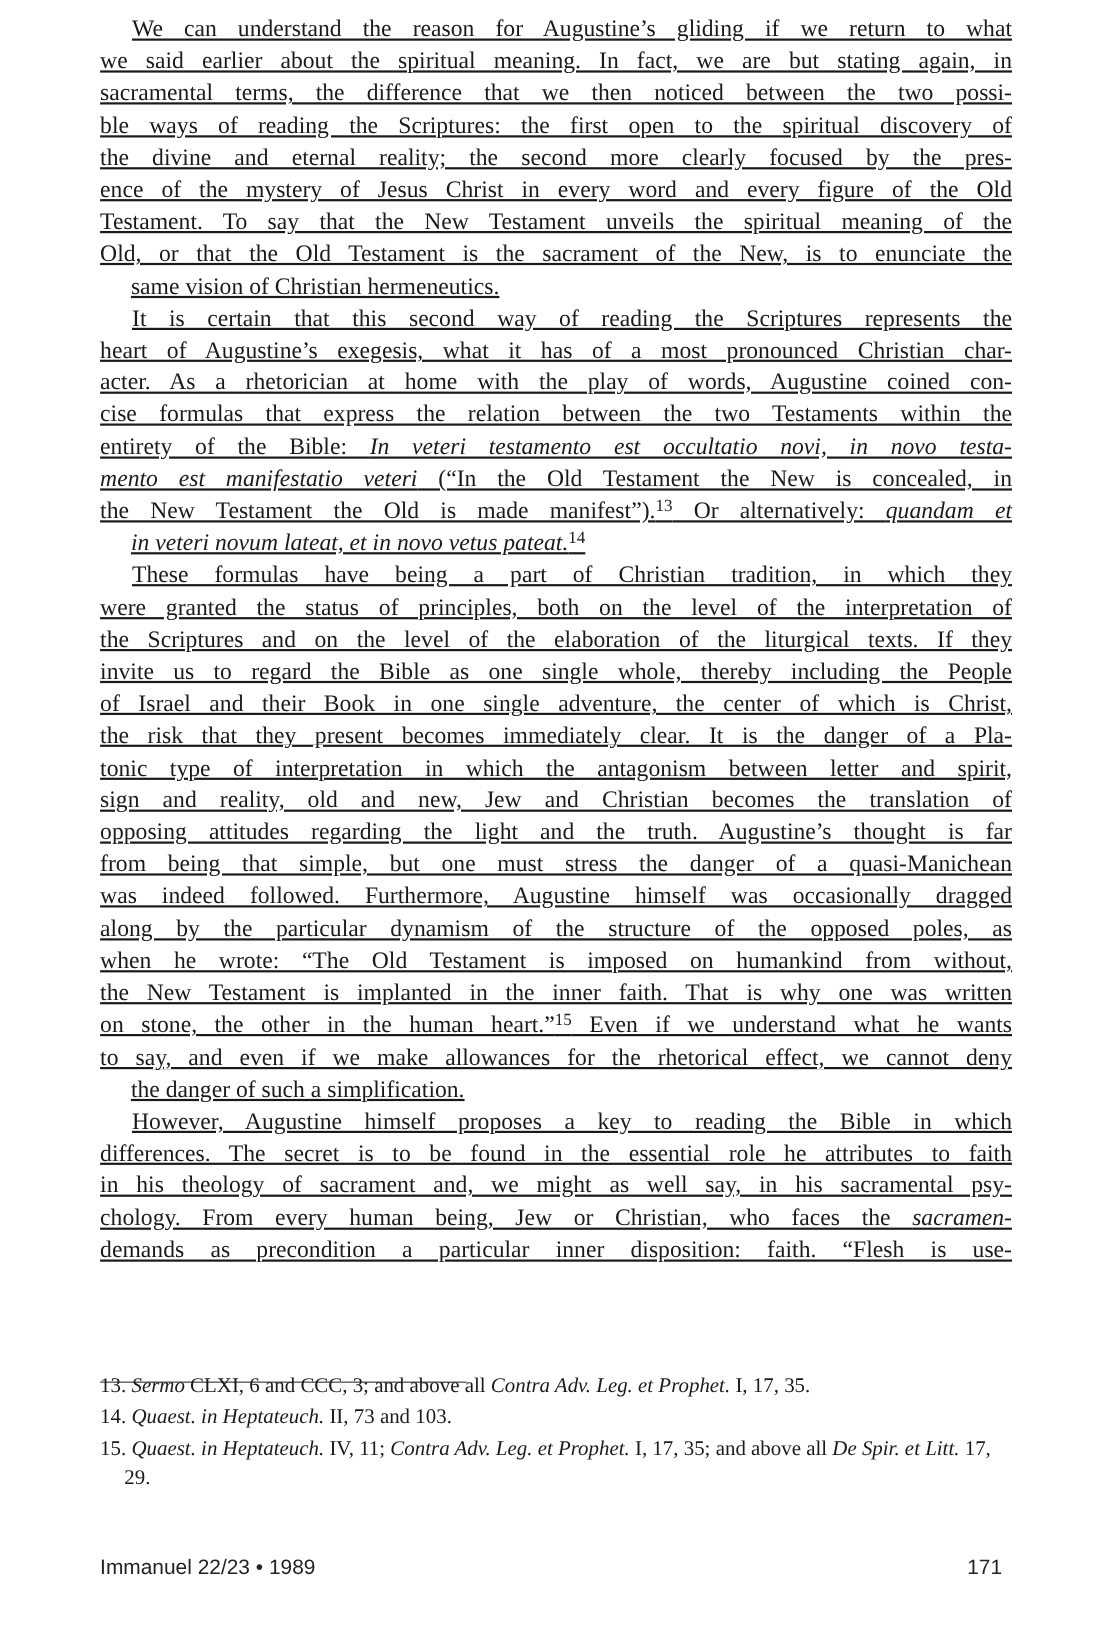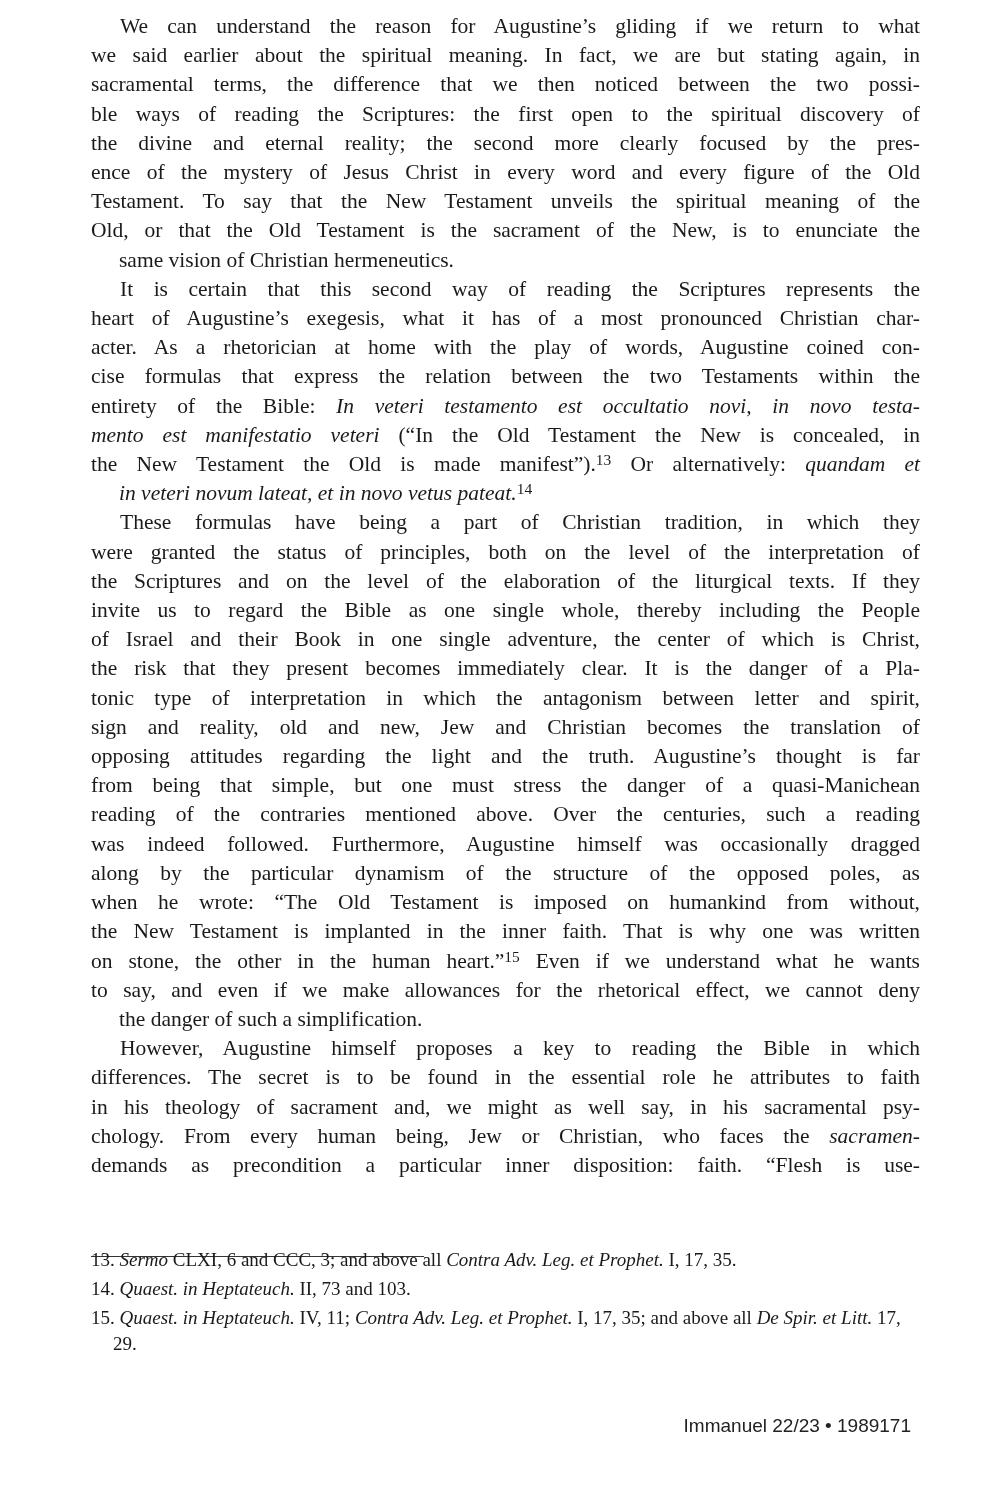--- a/index.html
+++ b/index.html
@@ -1,29 +1,29 @@
 <!DOCTYPE html>
 <html><head>
 <meta charset="utf-8">
 <style>
   html, body { margin: 0; padding: 0; background: #ffffff; }
   body { width: 1000px; height: 1502px; position: relative; overflow: hidden; color: #1a1a1a; }
   .page { position: absolute; left: 91px; top: 12px; width: 829px; }
-  .body-text { font-family: "Liberation Serif", "DejaVu Serif", serif; font-size: 21.5px; line-height: 29.2px; text-align: justify; hyphens: manual; }
+  .body-text { font-family: "Liberation Serif", "DejaVu Serif", serif; font-size: 21.5px; line-height: 29.2px; text-align: justify; hyphens: manual; text-decoration: underline; }
   .para { margin: 0; text-indent: 29px; }
   .para + .para { margin-top: 0px; }
   .para .line { display: block; text-align: justify; text-align-last: justify; text-indent: 0; white-space: nowrap; }
   .para .line.first { padding-left: 29px; }
   .para .line.last { text-align-last: left; margin-left: 28px; }
   i { font-style: italic; }
   sup { font-size: 0.72em; line-height: 0; vertical-align: 0.42em; }
   .rule { position: absolute; left: 91px; top: 1256px; width: 333px; height: 0; border-top: 1.6px solid #333; }
   .footnotes { position: absolute; left: 91px; top: 1247px; width: 829px; font-family: "Liberation Serif", "DejaVu Serif", serif; font-size: 19px; line-height: 26px; }
   .fn { margin: 0 0 3px 0; padding-left: 22px; text-indent: -22px; }
-  .footer { position: absolute; left: 91px; top: 1415px; width: 820px; font-family: "Liberation Sans", "DejaVu Sans", sans-serif; font-size: 19px; color: #222; display: flex; justify-content: flex-end; }
+  .footer { position: absolute; left: 91px; top: 1415px; width: 820px; font-family: "Liberation Sans", "DejaVu Sans", sans-serif; font-size: 19px; color: #222; display: flex; justify-content: space-between; }
 </style>
 </head>
 <body>
 
 <div class="page body-text" id="main-text">
     <p class="para">
       <span class="line first"><span>We can understand the reason for Augustine’s gliding if we return to what</span></span>
       <span class="line"><span>we said earlier about the spiritual meaning. In fact, we are but stating again, in</span></span>
       <span class="line"><span>sacramental terms, the difference that we then noticed between the two possi-</span></span>
       <span class="line"><span>ble ways of reading the Scriptures: the first open to the spiritual discovery of</span></span>
@@ -47,21 +47,20 @@
       <span class="line first"><span>These formulas have being a part of Christian tradition, in which they</span></span>
       <span class="line"><span>were granted the status of principles, both on the level of the interpretation of</span></span>
       <span class="line"><span>the Scriptures and on the level of the elaboration of the liturgical texts. If they</span></span>
       <span class="line"><span>invite us to regard the Bible as one single whole, thereby including the People</span></span>
       <span class="line"><span>of Israel and their Book in one single adventure, the center of which is Christ,</span></span>
       <span class="line"><span>the risk that they present becomes immediately clear. It is the danger of a Pla-</span></span>
       <span class="line"><span>tonic type of interpretation in which the antagonism between letter and spirit,</span></span>
       <span class="line"><span>sign and reality, old and new, Jew and Christian becomes the translation of</span></span>
       <span class="line"><span>opposing attitudes regarding the light and the truth. Augustine’s thought is far</span></span>
       <span class="line"><span>from being that simple, but one must stress the danger of a quasi-Manichean</span></span>
-      <span class="line"><span>reading of the contraries mentioned above. Over the centuries, such a reading</span></span>
       <span class="line"><span>was indeed followed. Furthermore, Augustine himself was occasionally dragged</span></span>
       <span class="line"><span>along by the particular dynamism of the structure of the opposed poles, as</span></span>
       <span class="line"><span>when he wrote: “The Old Testament is imposed on humankind from without,</span></span>
       <span class="line"><span>the New Testament is implanted in the inner faith. That is why one was written</span></span>
       <span class="line"><span>on stone, the other in the human heart.”</span><sup>15</sup><span> Even if we understand what he wants</span></span>
       <span class="line"><span>to say, and even if we make allowances for the rhetorical effect, we cannot deny</span></span>
       <span class="line last"><span>the danger of such a simplification.</span></span>
     </p>
     <p class="para">
       <span class="line first"><span>However, Augustine himself proposes a key to reading the Bible in which</span></span>

